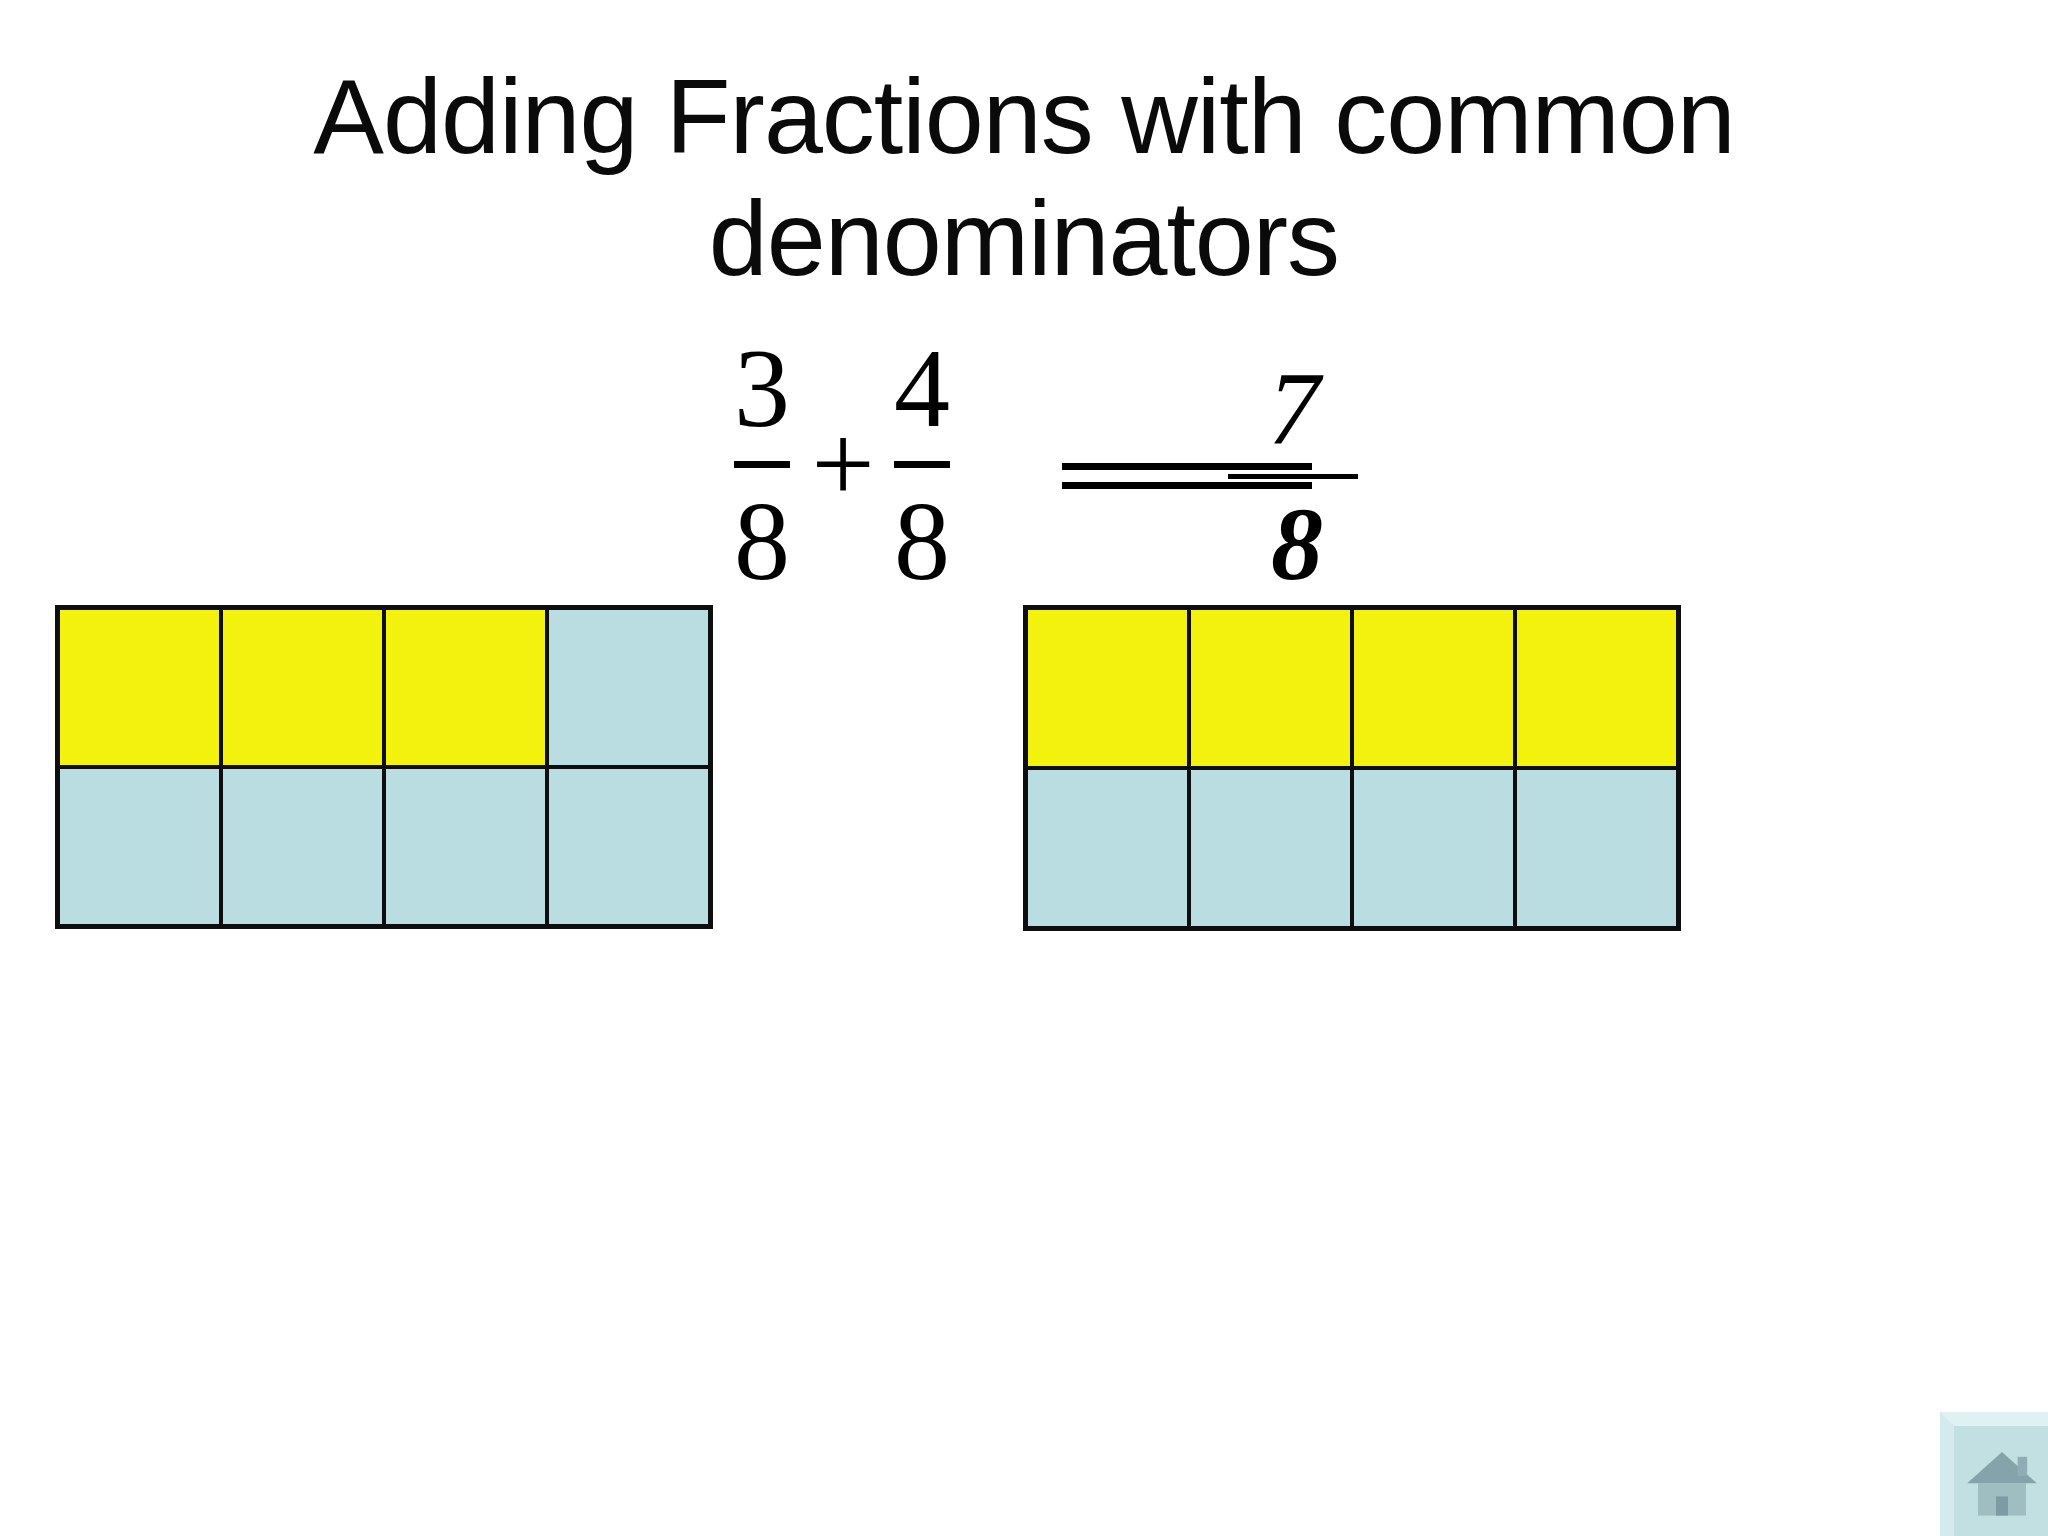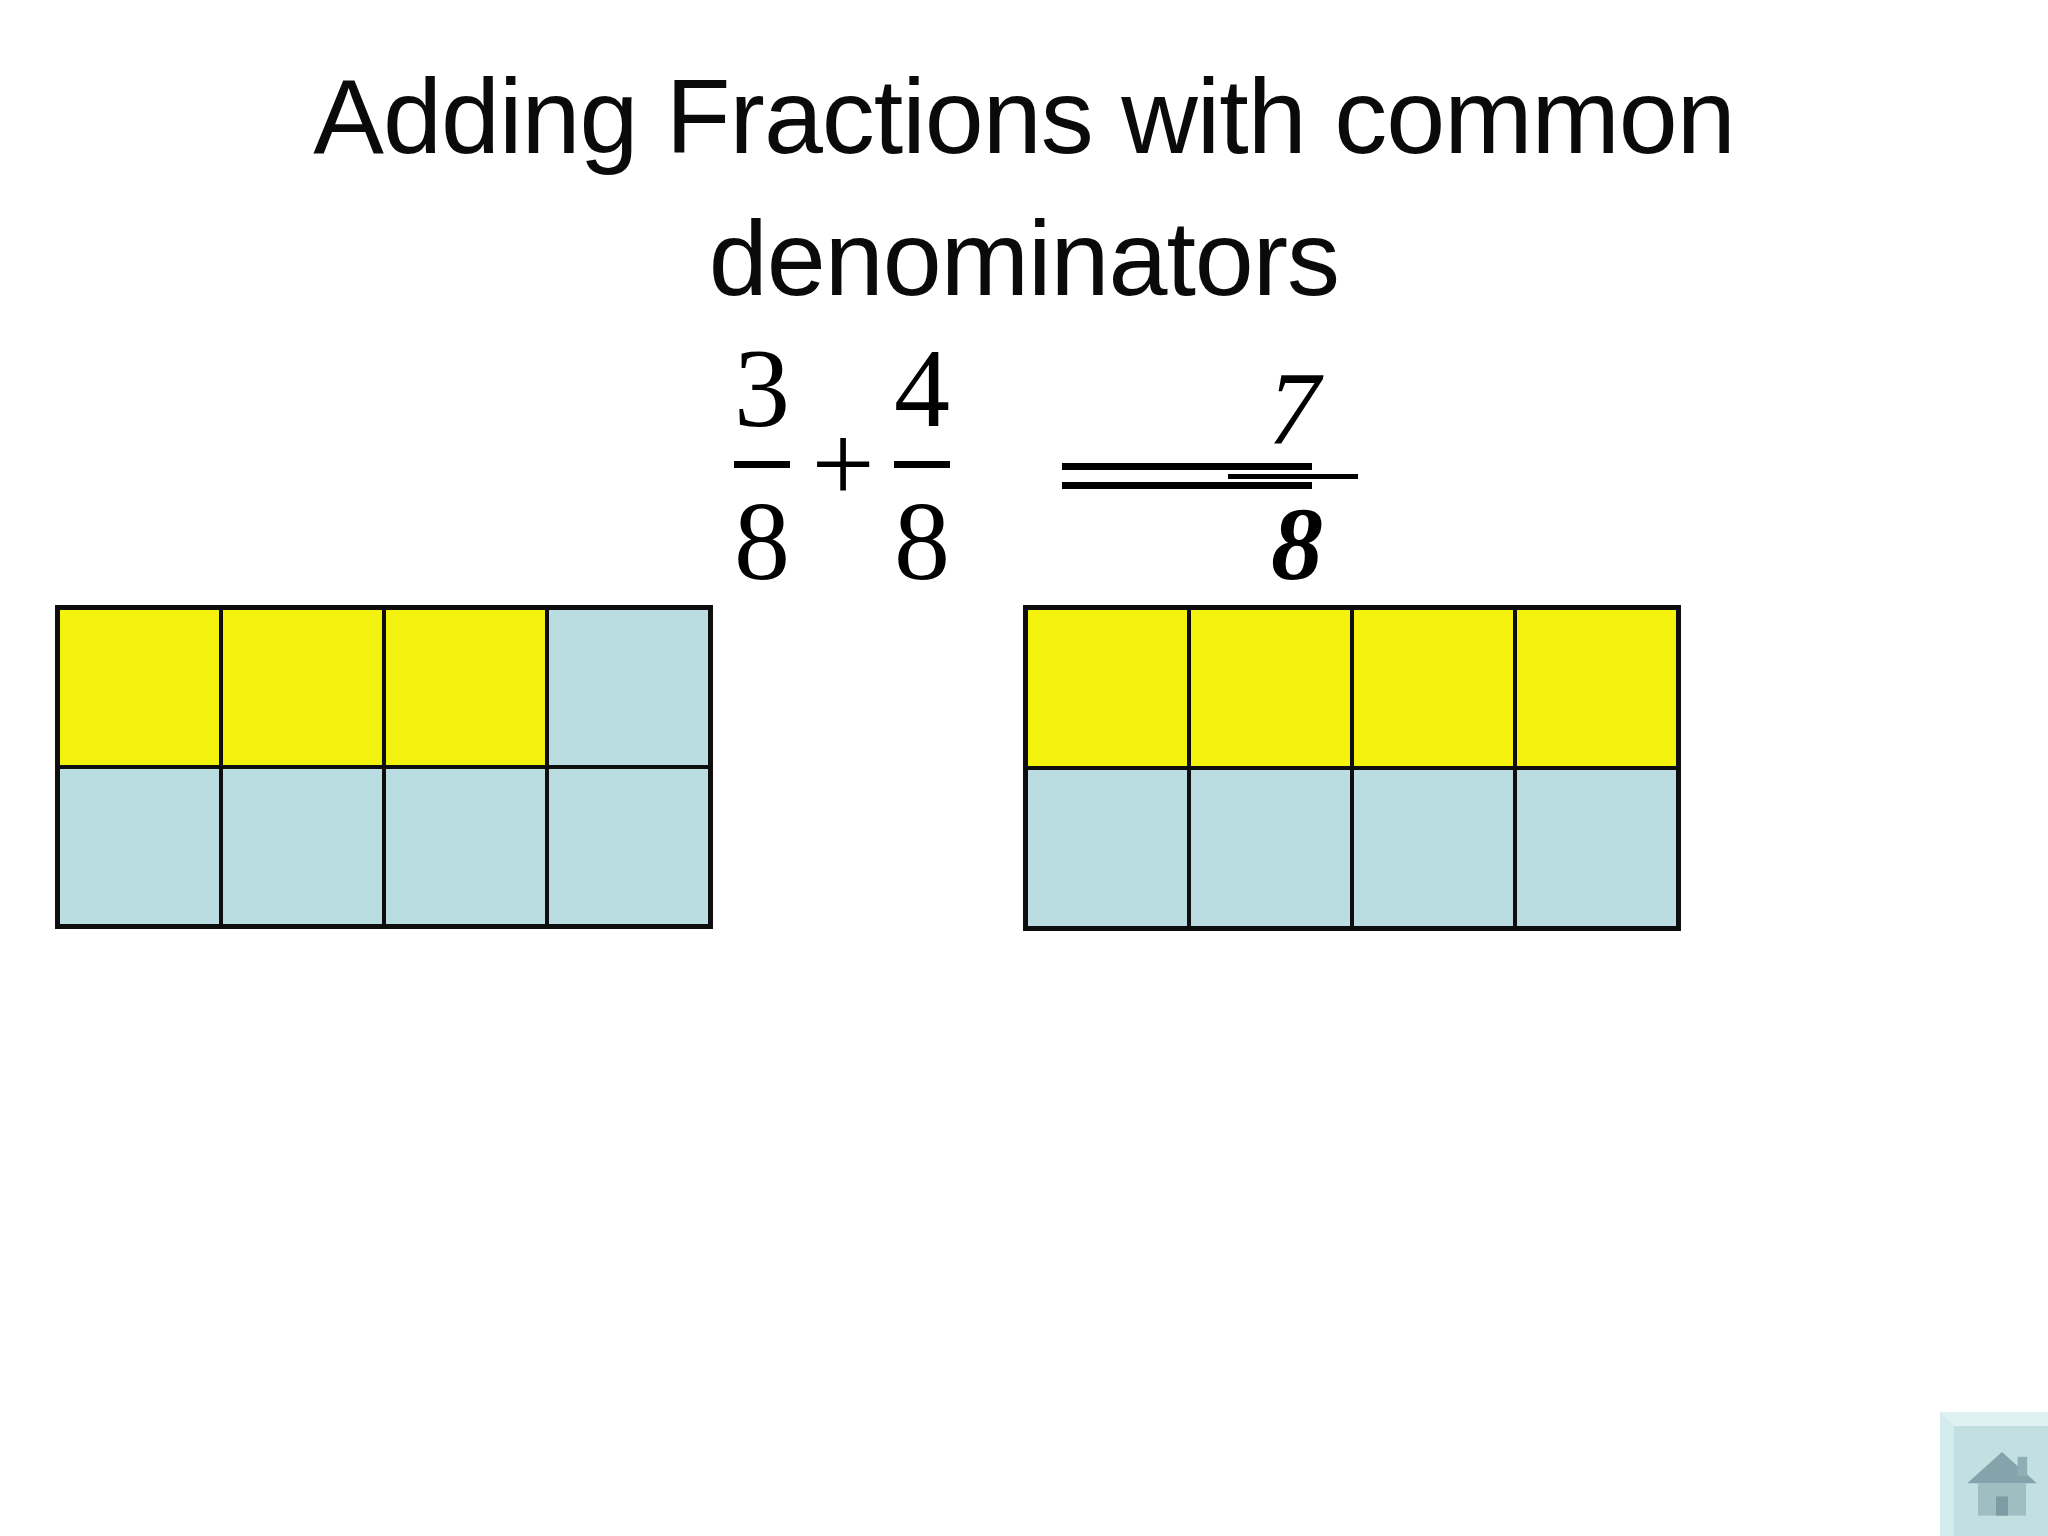--- a/index.html
+++ b/index.html
@@ -6,21 +6,21 @@
   .slide {
     position:relative; width:2048px; height:1536px;
     background:#ffffff; overflow:hidden;
     font-family:"Liberation Sans", sans-serif;
     color:#000;
   }
   
   .title-line { position:absolute; left:0; right:0; text-align:center;
     font-size:106px; line-height:1.1; letter-spacing:-1px; color:#0a0a0a; }
   .title-line1 { top:58px; }
-  .title-line2 { top:200px; }
+  .title-line2 { top:180px; }
 
   
   .frac { position:absolute; display:flex; flex-direction:column; align-items:center;
     transform:translateX(-50%); font-family:"Liberation Serif", serif;
     font-size:112px; line-height:1; padding:0 9px; }
   .frac .fbar { align-self:stretch; height:7px; background:#000; margin:17px 0; }
   .frac1 { left:762px; top:332px; }
   .frac2 { left:922px; top:332px; }
   .plus-sign { position:absolute; left:843px; top:408px; transform:translateX(-50%);
     font-family:"Liberation Serif", serif; font-size:112px; line-height:1; }

